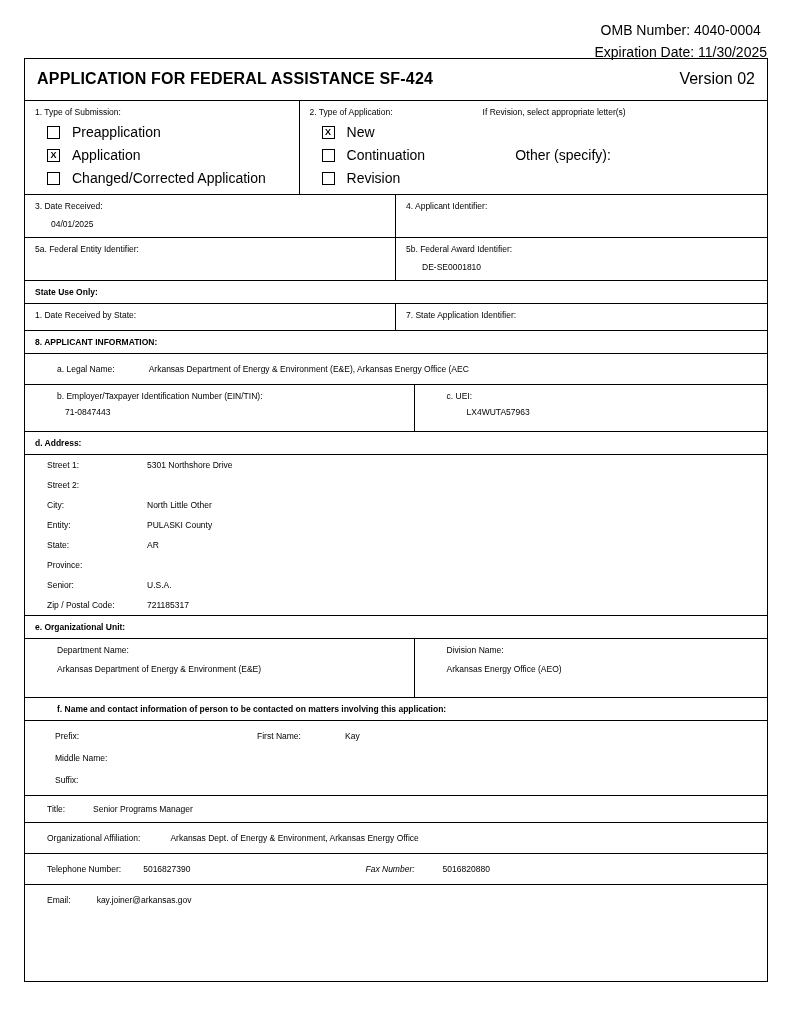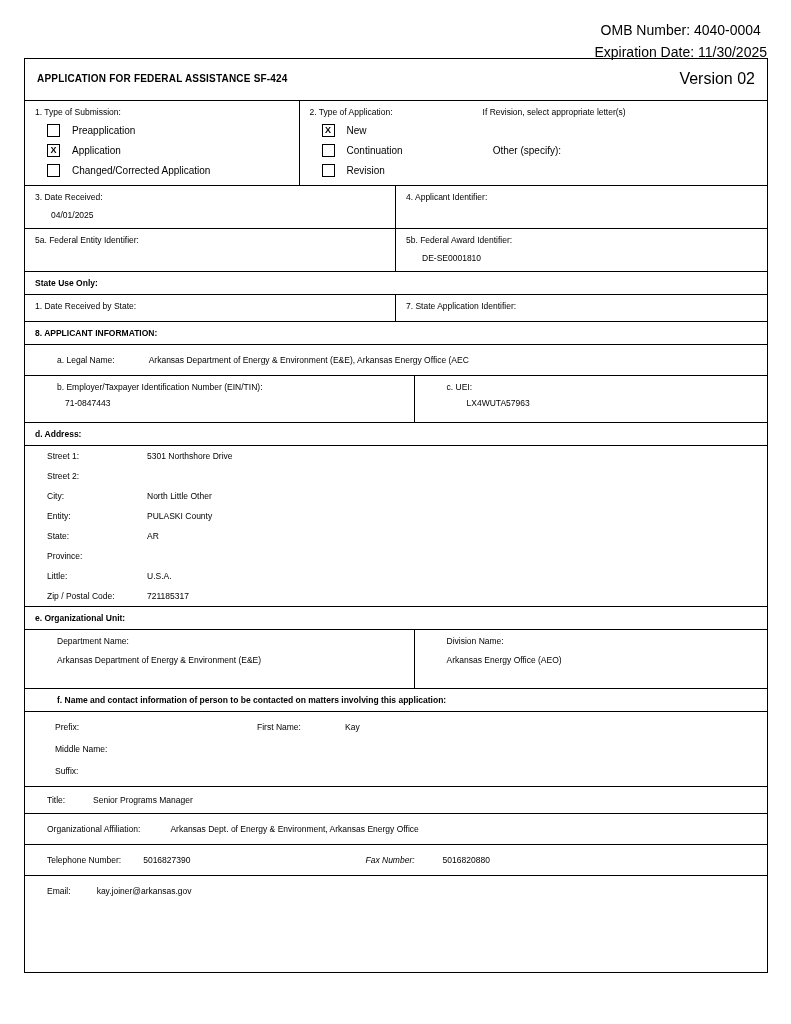--- a/index.html
+++ b/index.html
@@ -50,21 +50,21 @@
   .titlebar {
     display: flex;
     align-items: center;
     justify-content: space-between;
     border-bottom: 1.5px solid #000;
     padding: 10px 12px 12px 12px;
     height: 42px;
     box-sizing: border-box;
   }
   .title {
-    font-size: 10px;
+    font-size: 16px;
     font-weight: bold;
     letter-spacing: 0.2px;
   }
   .version {
     font-size: 16px;
   }
 
   
   .subm {
     display: flex;
@@ -102,21 +102,21 @@
     display: inline-flex;
     align-items: center;
     justify-content: center;
     font-size: 9px;
     font-weight: bold;
     line-height: 1;
   }
   .opt .box { margin-left: 12px; }
   .opt-label {
     margin-left: 12px;
-    font-size: 10px;
+    font-size: 14px;
   }
 
   .val {
     font-size: 8.5px;
     margin-top: 8px;
     margin-left: 16px;
   }
 
   .h-40 { height: 42px; }
   .h-46 { height: 46px; }
@@ -294,21 +294,21 @@
       </div>
       <div class="addr-line">
         <span class="addr-key">State:</span>
         <span class="addr-val">AR</span>
       </div>
       <div class="addr-line">
         <span class="addr-key">Province:</span>
         <span class="addr-val"></span>
       </div>
       <div class="addr-line">
-        <span class="addr-key">Little:</span>
+        <span class="addr-key">Senior:</span>
         <span class="addr-val">U.S.A.</span>
       </div>
       <div class="addr-line">
         <span class="addr-key">Zip / Postal Code:</span>
         <span class="addr-val">721185317</span>
       </div>
     </div>
 
     <div class="row">
       <div class="cell" style="width:100%;">

